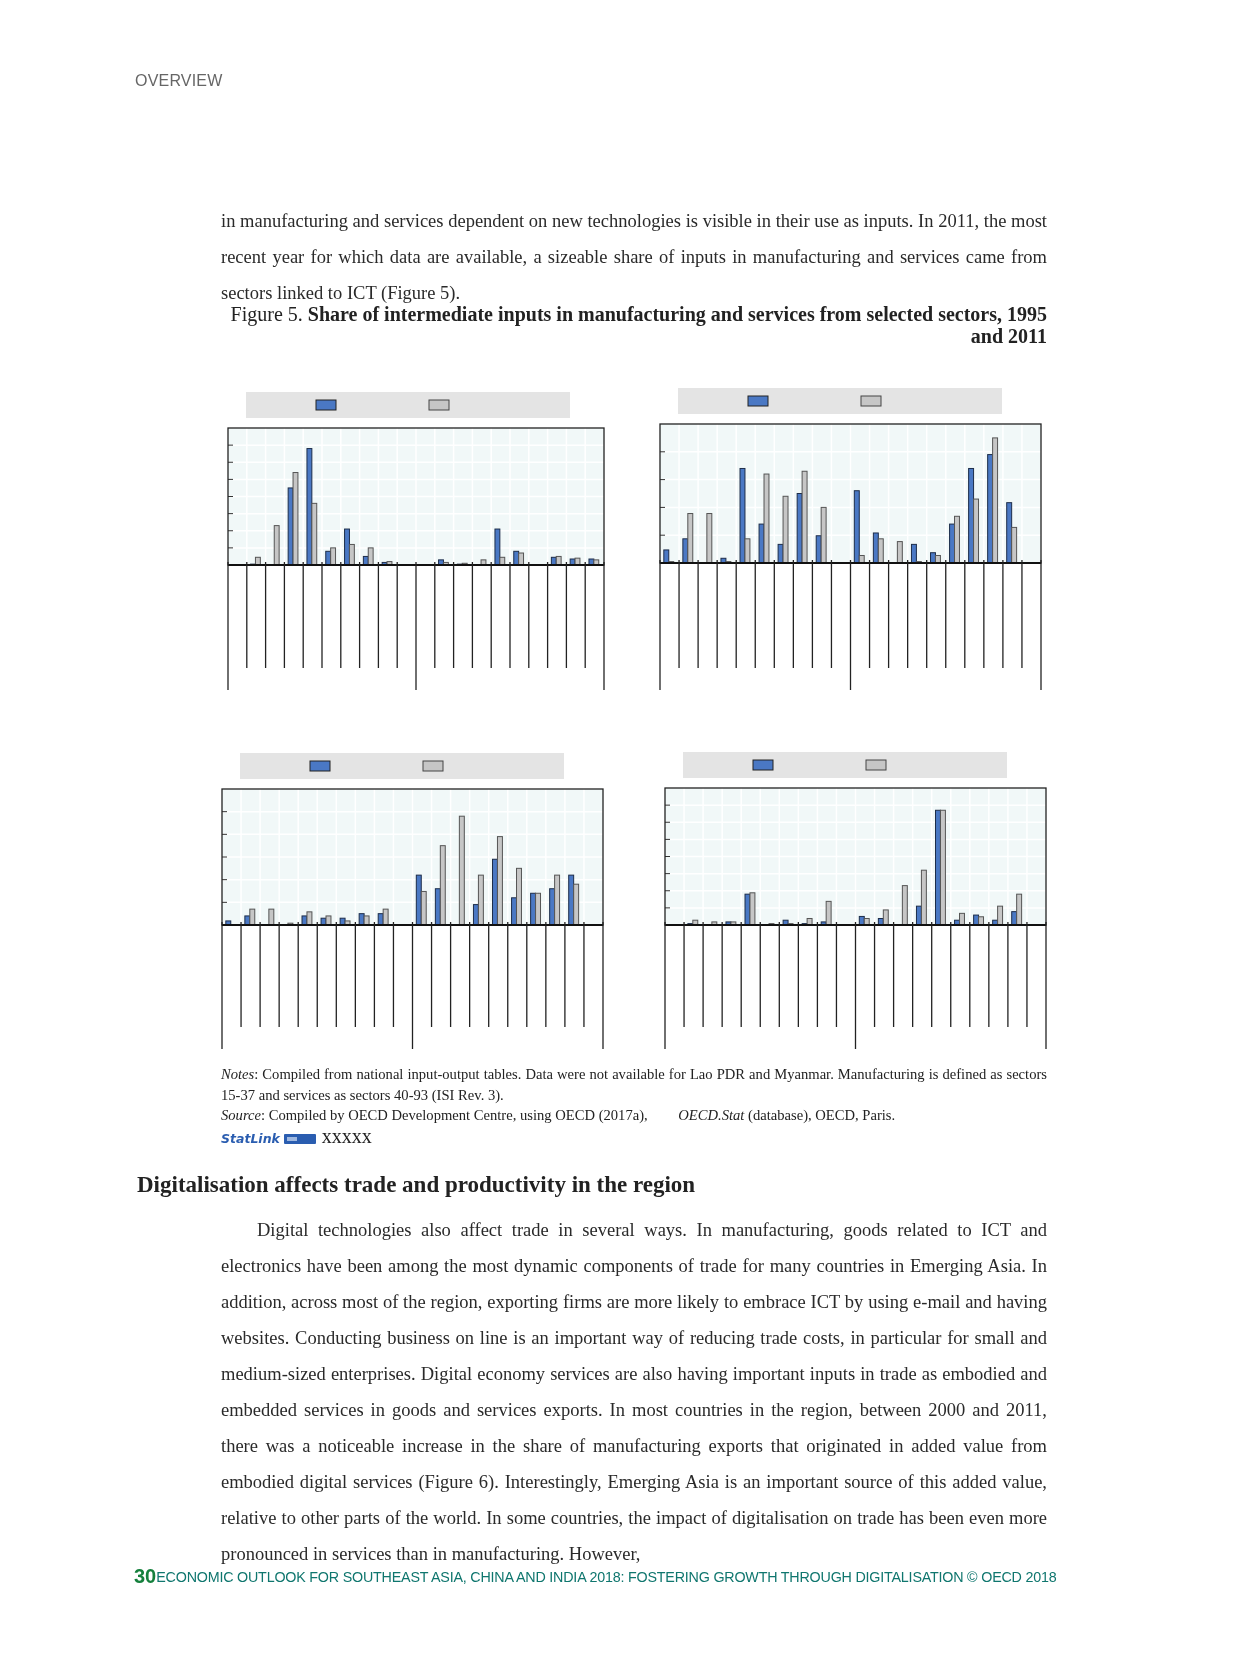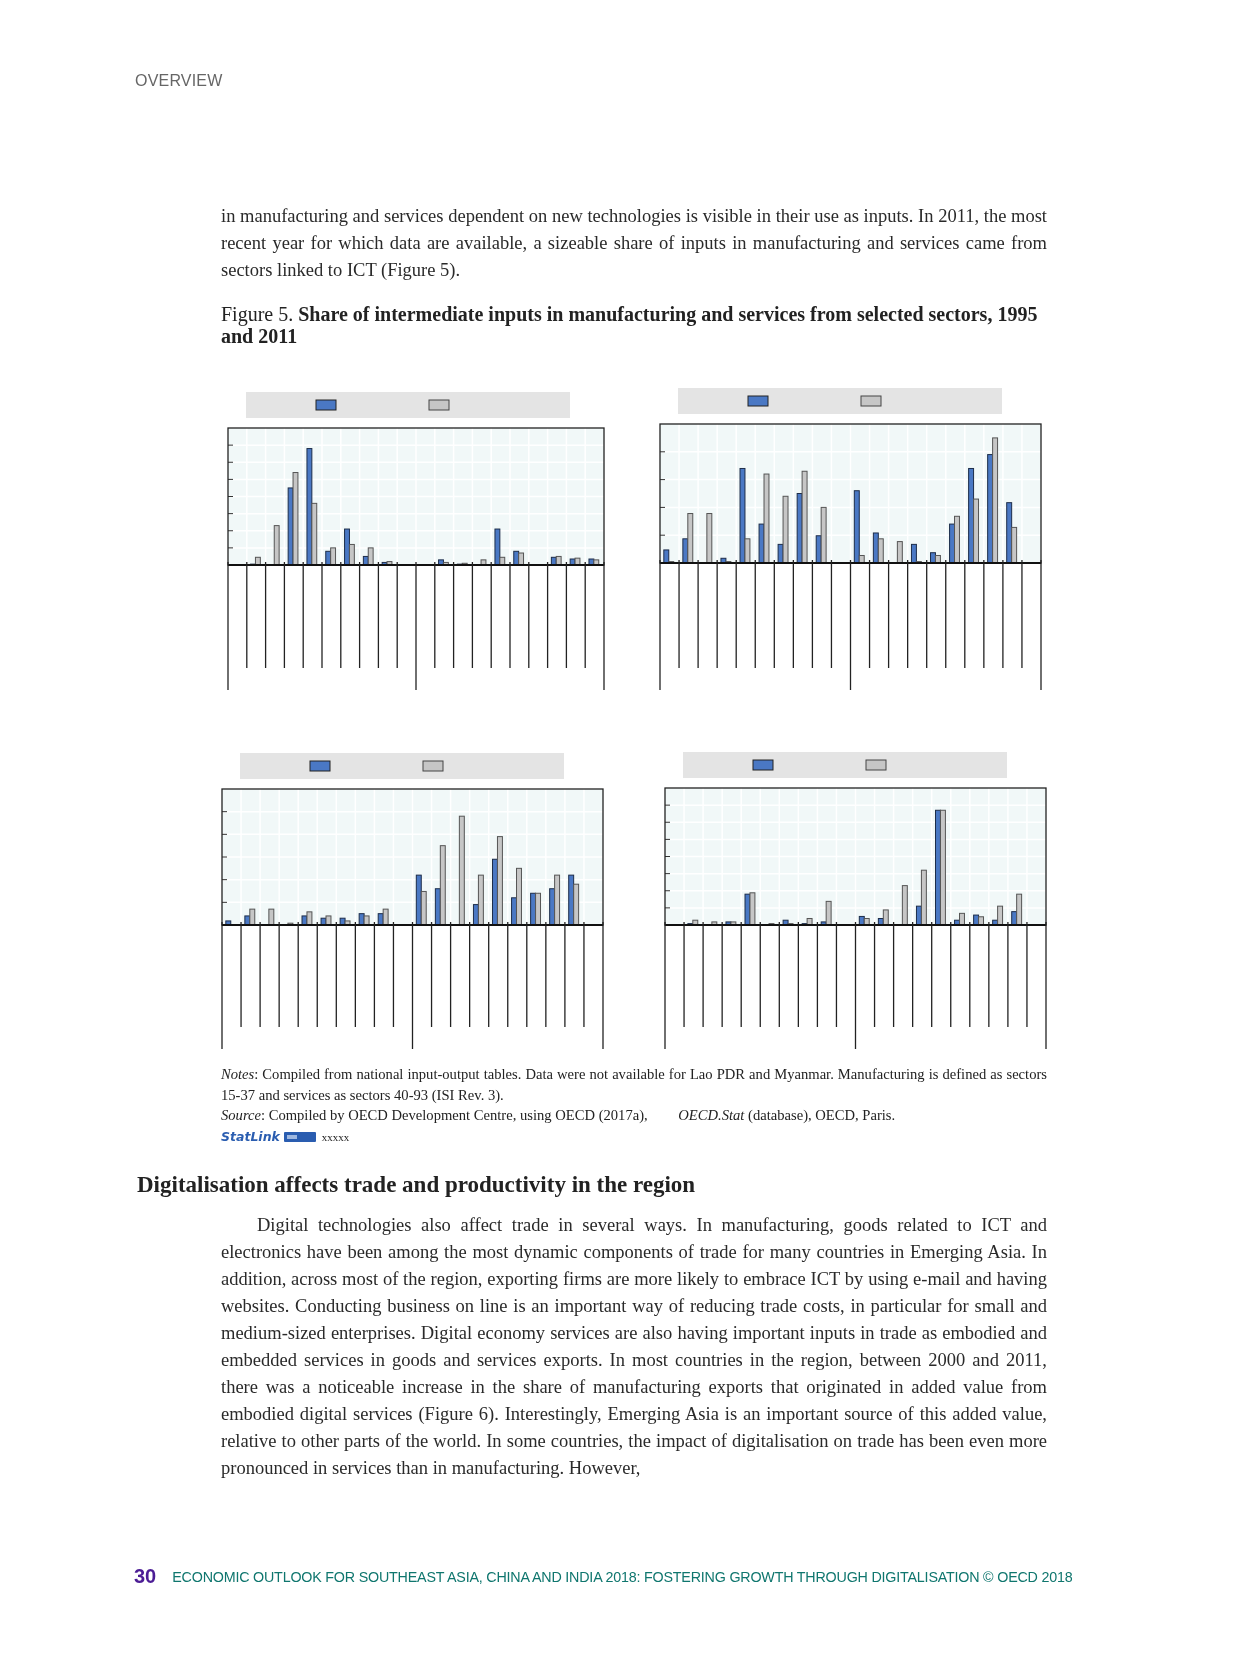--- a/index.html
+++ b/index.html
@@ -1,41 +1,41 @@
 <!DOCTYPE html>
 <html><head>
 <meta charset="utf-8">
 <style>
   html, body { margin: 0; padding: 0; background: #ffffff; }
   body { width: 1240px; height: 1654px; position: relative; overflow: hidden;
          font-family: "DejaVu Serif", "Liberation Serif", serif; color: #222; }
   .running-head { position: absolute; left: 135px; top: 72px; font-family: "Liberation Sans", sans-serif;
                   font-size: 16px; color: #666; letter-spacing: 0.2px; }
-  .para { position: absolute; left: 221px; width: 826px; font-size: 18.5px; line-height: 27px;
+  .para { position: absolute; left: 221px; width: 826px; font-size: 18.5px; line-height: 36px;
           text-align: justify; color: #2a2a2a; font-family: "Liberation Serif", serif; }
   .para1 { top: 203px; }
-  .fig-title { position: absolute; left: 221px; width: 826px; top: 303px; text-align: left;
+  .fig-title { position: absolute; left: 221px; width: 826px; top: 303px; text-align: right;
                font-size: 20px; line-height: 22px; font-family: "Liberation Serif", serif; color: #222; }
   .fig-title b { font-weight: bold; }
   .chart { position: absolute; }
   .chart svg { display: block; overflow: visible; }
   .notes { position: absolute; left: 221px; width: 826px; top: 1064px; font-size: 14.6px; line-height: 20.5px;
            font-family: "Liberation Serif", serif; color: #222; text-align: justify; }
   .notes .lbl { font-style: italic; }
   .notes i { font-style: italic; margin-left: 27px; }
   .statlink { color: #2a5db0; font-family: "DejaVu Sans", sans-serif; font-style: italic; font-weight: bold; font-size: 12.5px; }
   .statlink-icon { display: inline-block; width: 32px; height: 10px; background: #2a5db0; vertical-align: middle;
                    margin: 0 6px 0 4px; border-radius: 1px; position: relative; }
   .statlink-icon::after { content: ""; position: absolute; left: 3px; top: 3px; width: 10px; height: 4px; background: #9fb8e0; }
-  .xxxxx { font-size: 11px; }
+  .xxxxx { font-size: 20px; }
   .section-heading { position: absolute; left: 137px; top: 1172px; font-size: 23px; font-weight: bold;
                      font-family: Liberation Serif, serif; color: #222; }
   .para2 { top: 1212px; text-indent: 36px; }
   .footer { position: absolute; left: 134px; top: 1565px; font-family: "Liberation Sans", sans-serif; }
-  .page-num { font-size: 20px; font-weight: bold; color: #4c1d95; margin-right: 16px; vertical-align: -1px; }
+  .page-num { font-size: 20px; font-weight: bold; color: #15803d; vertical-align: -1px; }
   .footer-text { font-size: 14.3px; color: #0f766e; letter-spacing: -0.2px; }
 </style>
 </head>
 <body>
 
 <div class="running-head">OVERVIEW</div>
 
 <p class="para para1" style="margin:0">in manufacturing and services dependent on new technologies is visible in their use as inputs. In 2011, the most recent year for which data are available, a sizeable share of inputs in manufacturing and services came from sectors linked to ICT (Figure 5).</p>
 
 <div class="fig-title">

